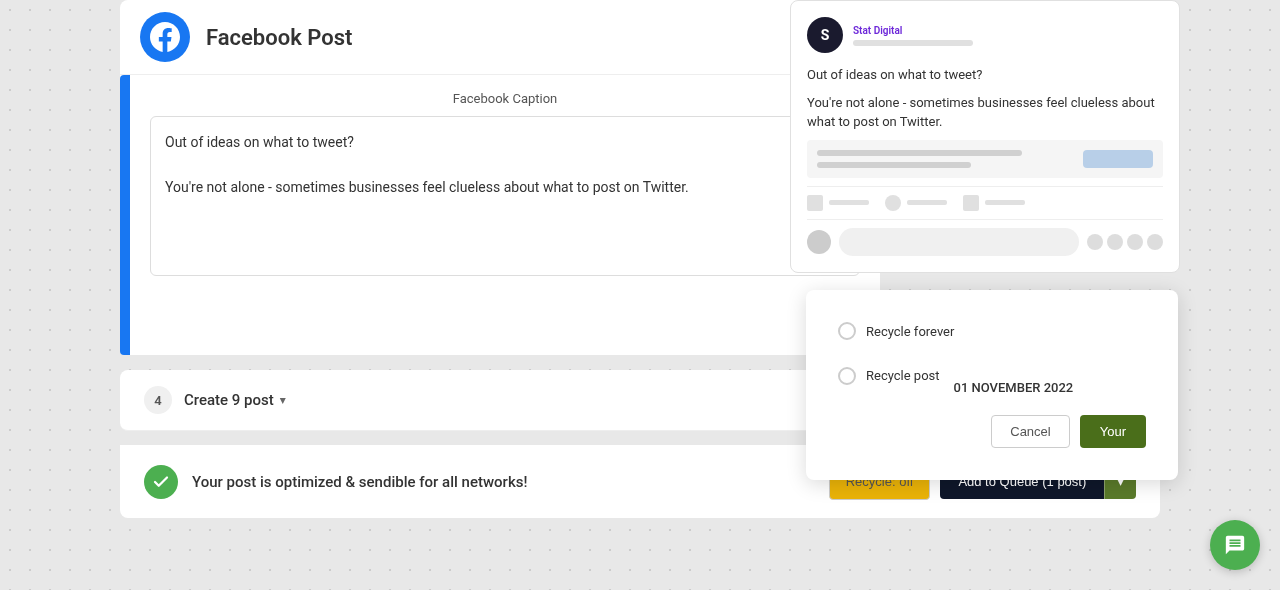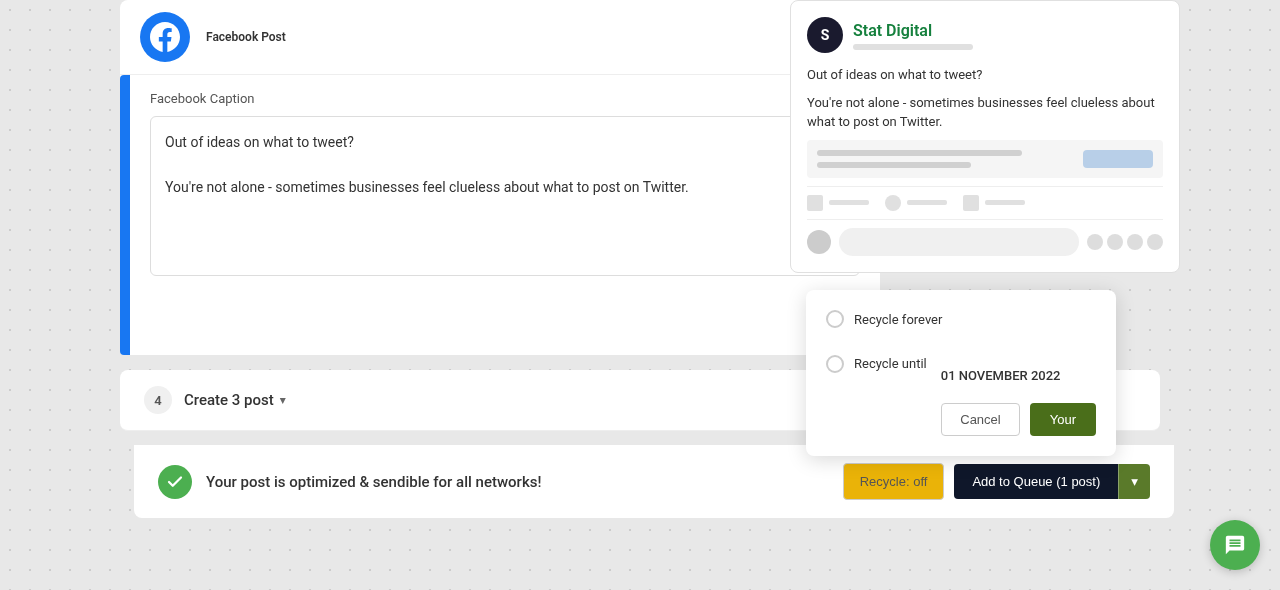--- a/index.html
+++ b/index.html
@@ -49,21 +49,21 @@
       flex-shrink: 0;
     }
 
     .facebook-icon-circle svg {
       width: 30px;
       height: 30px;
       fill: white;
     }
 
     .facebook-post-title {
-      font-size: 12px;
+      font-size: 22px;
       font-weight: 600;
       color: #333;
       text-align: center;
     }
 
     .facebook-blue-bar {
       width: 10px;
       background: #1877f2;
       border-radius: 4px 0 0 4px;
       margin-right: 0;
@@ -72,20 +72,21 @@
 
     .facebook-content-area {
       flex: 1;
       padding: 16px 20px;
     }
 
     .facebook-caption-label {
       font-size: 13px;
       color: #555;
       margin-bottom: 10px;
+      text-align: center;
     }
 
     .caption-text {
       font-size: 14px;
       color: #333;
       line-height: 1.6;
     }
 
     .emoji-icon {
       position: absolute;
@@ -142,21 +143,21 @@
     .chevron-down {
       color: #666;
       margin-left: 6px;
       font-size: 12px;
     }
 
     
     .bottom-bar {
       position: absolute;
       top: 445px;
-      left: 134px;
+      left: 120px;
       width: 1040px;
       background: white;
       border-radius: 0 0 8px 8px;
       padding: 18px 24px;
       display: flex;
       align-items: center;
     }
 
     .success-icon {
       width: 34px;
@@ -240,23 +241,23 @@
       display: flex;
       align-items: center;
       justify-content: center;
       margin-right: 10px;
       color: white;
       font-size: 14px;
       font-weight: bold;
     }
 
     .preview-company {
-      font-size: 16px;
+      font-size: 10px;
       font-weight: 600;
-      color: #15803d;
+      color: #6d28d9;
     }
 
     .preview-line {
       height: 6px;
       background: #e0e0e0;
       border-radius: 3px;
       margin-top: 4px;
     }
 
     .preview-text {
@@ -328,25 +329,25 @@
       height: 16px;
       background: #ddd;
       border-radius: 50%;
     }
 
     
     .recycle-popup {
       position: absolute;
       top: 290px;
       left: 806px;
-      width: 310px;
+      width: 372px;
       background: white;
       border-radius: 8px;
       box-shadow: 0 4px 20px rgba(0,0,0,0.15);
-      padding: 20px;
+      padding: 32px;
       z-index: 100;
     }
 
     .recycle-option {
       display: flex;
       align-items: center;
       margin-bottom: 16px;
       gap: 10px;
     }
 
@@ -499,21 +500,21 @@
         <div class="preview-comment-icon"></div>
         <div class="preview-comment-icon"></div>
         <div class="preview-comment-icon"></div>
         <div class="preview-comment-icon"></div>
       </div>
     </div>
   </div>
 
   <div class="step-bar">
     <div class="step-number">4</div>
-    <span class="step-label">Create 3 post</span>
+    <span class="step-label">Create 9 post</span>
     <span class="chevron-down">▾</span>
   </div>
 
   <div class="bottom-bar">
     <div class="success-icon">
       <svg width="18" height="18" viewBox="0 0 24 24" fill="none" stroke="white" stroke-width="3" stroke-linecap="round" stroke-linejoin="round">
         <polyline points="20 6 9 17 4 12"></polyline>
       </svg>
     </div>
     <span class="success-text">Your post is optimized &amp; sendible for all networks!</span>
@@ -526,21 +527,21 @@
     </div>
   </div>
 
   <div class="recycle-popup">
     <div class="recycle-option">
       <div class="radio-btn"></div>
       <span class="recycle-label">Recycle forever</span>
     </div>
     <div class="recycle-option">
       <div class="radio-btn"></div>
-      <span class="recycle-label">Recycle until</span>
+      <span class="recycle-label">Recycle post</span>
       <span class="recycle-date">01 NOVEMBER 2022</span>
     </div>
     <div class="recycle-popup-actions">
       <button class="cancel-btn">Cancel</button>
       <button class="apply-btn">Your</button>
     </div>
   </div>
 
   <div class="chat-bubble">
     <svg width="22" height="22" viewBox="0 0 24 24" fill="white">

